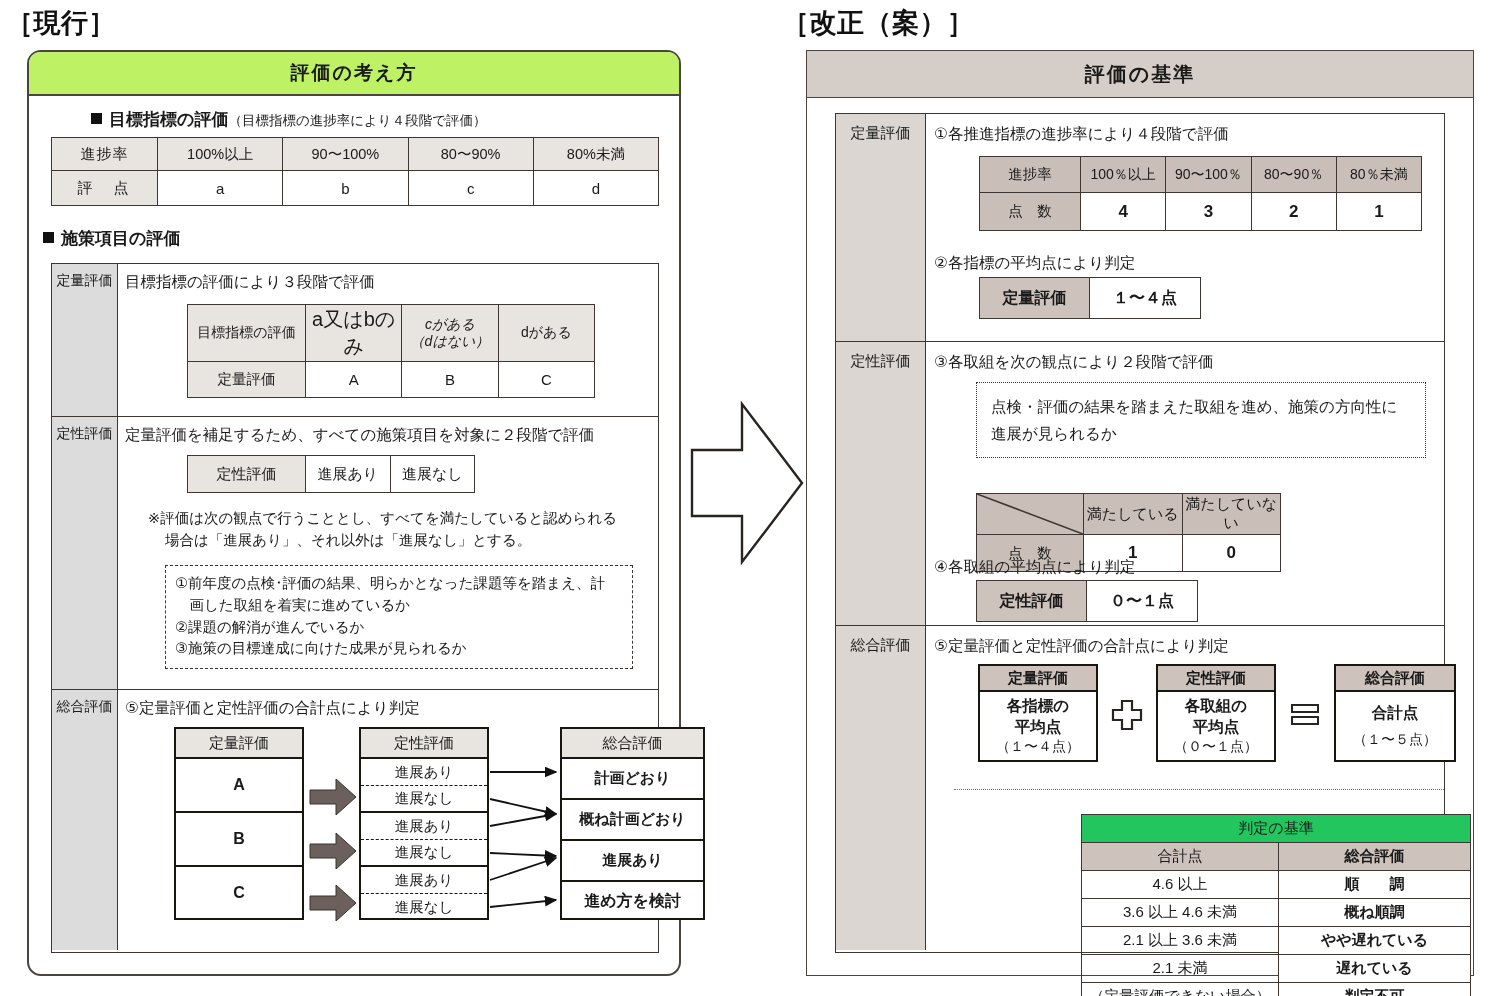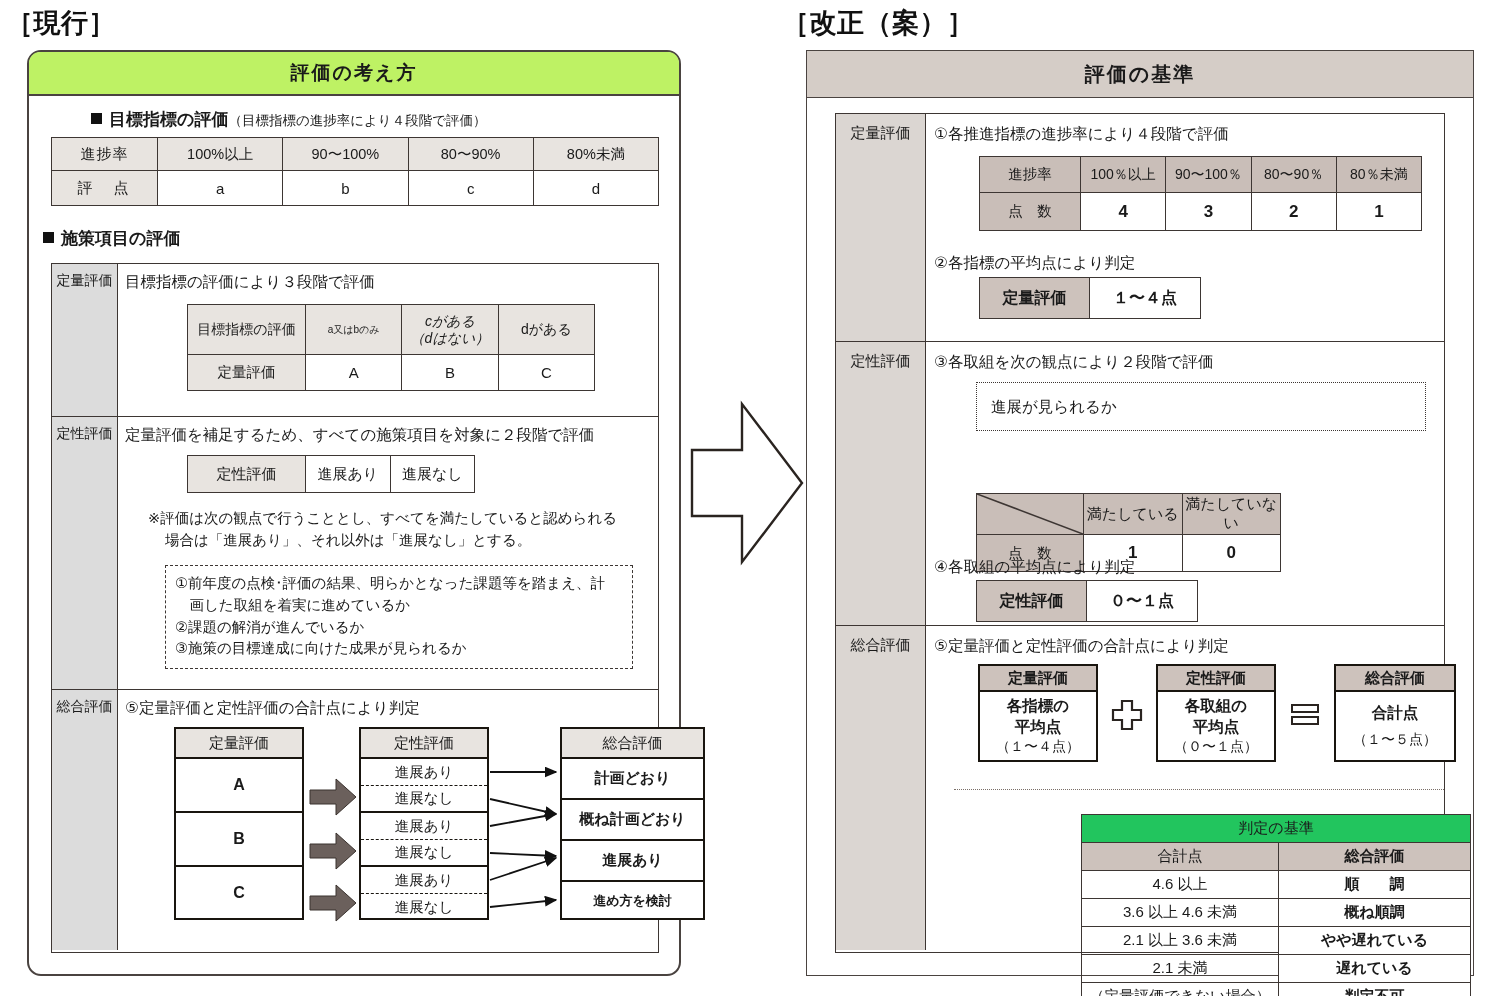--- a/index.html
+++ b/index.html
@@ -281,21 +281,21 @@
         <table class="grid" style="position:absolute; left:69px; top:40px; width:408px;">
           <colgroup>
               <col style="width:118px">
               <col>
               <col>
               <col>
             </colgroup>
           <tbody>
               <tr>
             <td class="hdr-lite" style="height:47px; font-size:14px;">目標指標の評価</td>
-            <td class="hdr-lite" style="height:47px; font-size:10px;text-align:center;">a又はbのみ</td>
+            <td class="hdr-lite" style="height:47px; font-size:20px;text-align:center;">a又はbのみ</td>
             <td class="hdr-lite" style="height:47px; font-size:14px; white-space:pre-line; line-height:1.2;font-style:italic;">cがある
 （dはない）</td>
             <td class="hdr-lite" style="height:47px; font-size:14px;">dがある</td>
           </tr>
           <tr>
             <td class="hdr-lite" style="height:33px; font-size:14.5px;">定量評価</td>
             <td class="white" style="height:33px; font-size:15px;">A</td>
             <td class="white" style="height:33px; font-size:15px;">B</td>
             <td class="white" style="height:33px; font-size:15px;">C</td>
           </tr>
@@ -358,21 +358,21 @@
           <div class="flow-cell small bsep" style="height:27px;">進展なし</div>
           <div class="flow-cell small bsep-dash" style="height:27px;">進展あり</div>
           <div class="flow-cell small" style="height:26px;">進展なし</div>
         </div>
 
         <div class="flow-col" style="left:442px; top:37px; width:145px; height:193px;">
           <div class="flow-head">総合評価</div>
           <div class="flow-cell bsep" style="height:41px; font-size:15px;">計画どおり</div>
           <div class="flow-cell bsep" style="height:41px; font-size:15px;">概ね計画どおり</div>
           <div class="flow-cell bsep" style="height:41px; font-size:15px;">進展あり</div>
-          <div class="flow-cell" style="height:38px; font-size:13px;">進め方を検討</div>
+          <div class="flow-cell" style="height:38px; font-size:16px;">進め方を検討</div>
         </div>
 
         <svg class="abs" style="left:0; top:0; width:542px; height:260px; pointer-events:none;" viewBox="0 0 542 260">
           <defs>
             <marker id="tip" markerWidth="7" markerHeight="7" refX="6.2" refY="3" orient="auto">
               <path d="M0,0 L7,3 L0,6 z" fill="#111"></path>
             </marker>
           </defs>
 
           <g fill="#6b605c" stroke="#3a322e" stroke-width="1">
@@ -452,20 +452,21 @@
           </table>
       </div>
     </div>
 
     <div class="rp-row" style="height:284px;">
       <div class="rp-rowlabel">定性評価</div>
       <div class="rp-rowbody">
         <div class="rp-lead">③各取組を次の観点により２段階で評価</div>
 
         <div class="abs dotted-box" style="left:50px; top:40px; width:450px;">
+          <div>点検・評価の結果を踏まえた取組を進め、施策の方向性に</div>
           <div>進展が見られるか</div>
         </div>
 
         <table class="grid" style="position:absolute; left:50px; top:151px; width:305px;">
           <colgroup>
               <col style="width:107px">
               <col>
               <col>
             </colgroup>
           <tbody>

